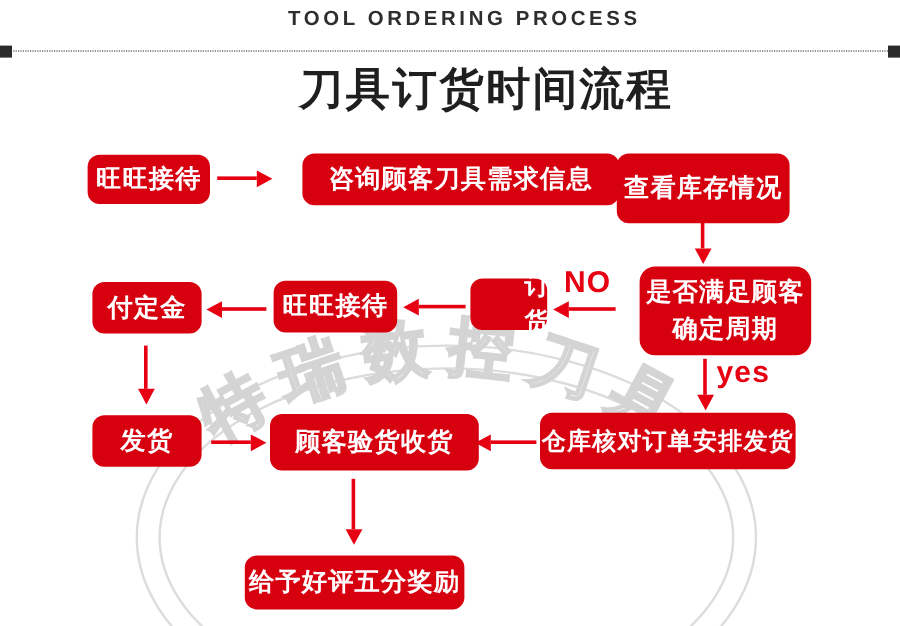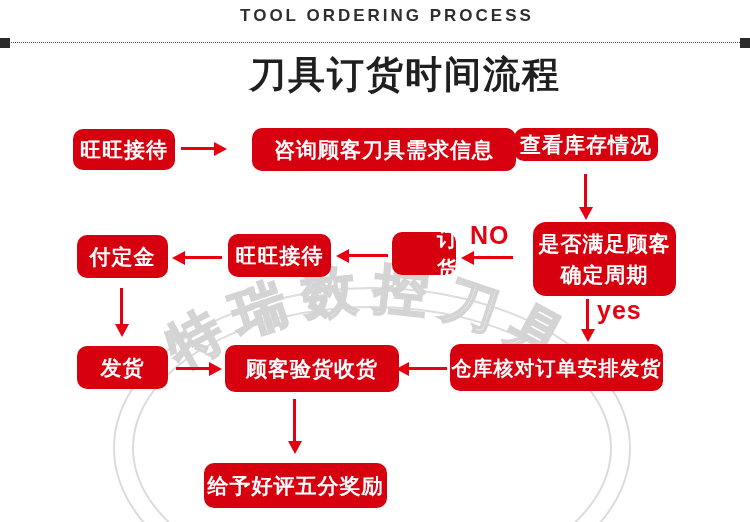--- a/index.html
+++ b/index.html
@@ -92,21 +92,21 @@
     <ellipse cx="372" cy="448" rx="258" ry="160"></ellipse>
     <ellipse cx="372" cy="448" rx="239" ry="141"></ellipse>
     <path id="wmArc" d="M 182 368 Q 372 248 562 368" fill="none"></path>
     <text class="wm-text">
       <textPath href="#wmArc" startOffset="50%" text-anchor="middle">特瑞数控刀具</textPath>
     </text>
   </svg>
 
   <div class="node" style="left:73px;top:129px;width:102px;height:41px;">旺旺接待</div>
   <div class="node" style="left:232px;top:128px;width:264px;height:43px;margin-left:20px;">咨询顾客刀具需求信息</div>
-  <div class="node" style="left:514px;top:128px;width:144px;height:33px;">查看库存情况</div>
+  <div class="node" style="left:514px;top:128px;width:144px;height:58px;">查看库存情况</div>
 
   <div class="node big" style="left:517px;top:222px;width:143px;height:74px;margin-left:16px;">
     <span>是否满足顾客</span>
     <span>确定周期</span>
   </div>
 
   <div class="node" style="left:392px;top:232px;width:64px;height:43px;padding-left:48px;">订货</div>
   <div class="node" style="left:228px;top:234px;width:103px;height:43px;">旺旺接待</div>
   <div class="node" style="left:77px;top:235px;width:91px;height:43px;">付定金</div>
 

